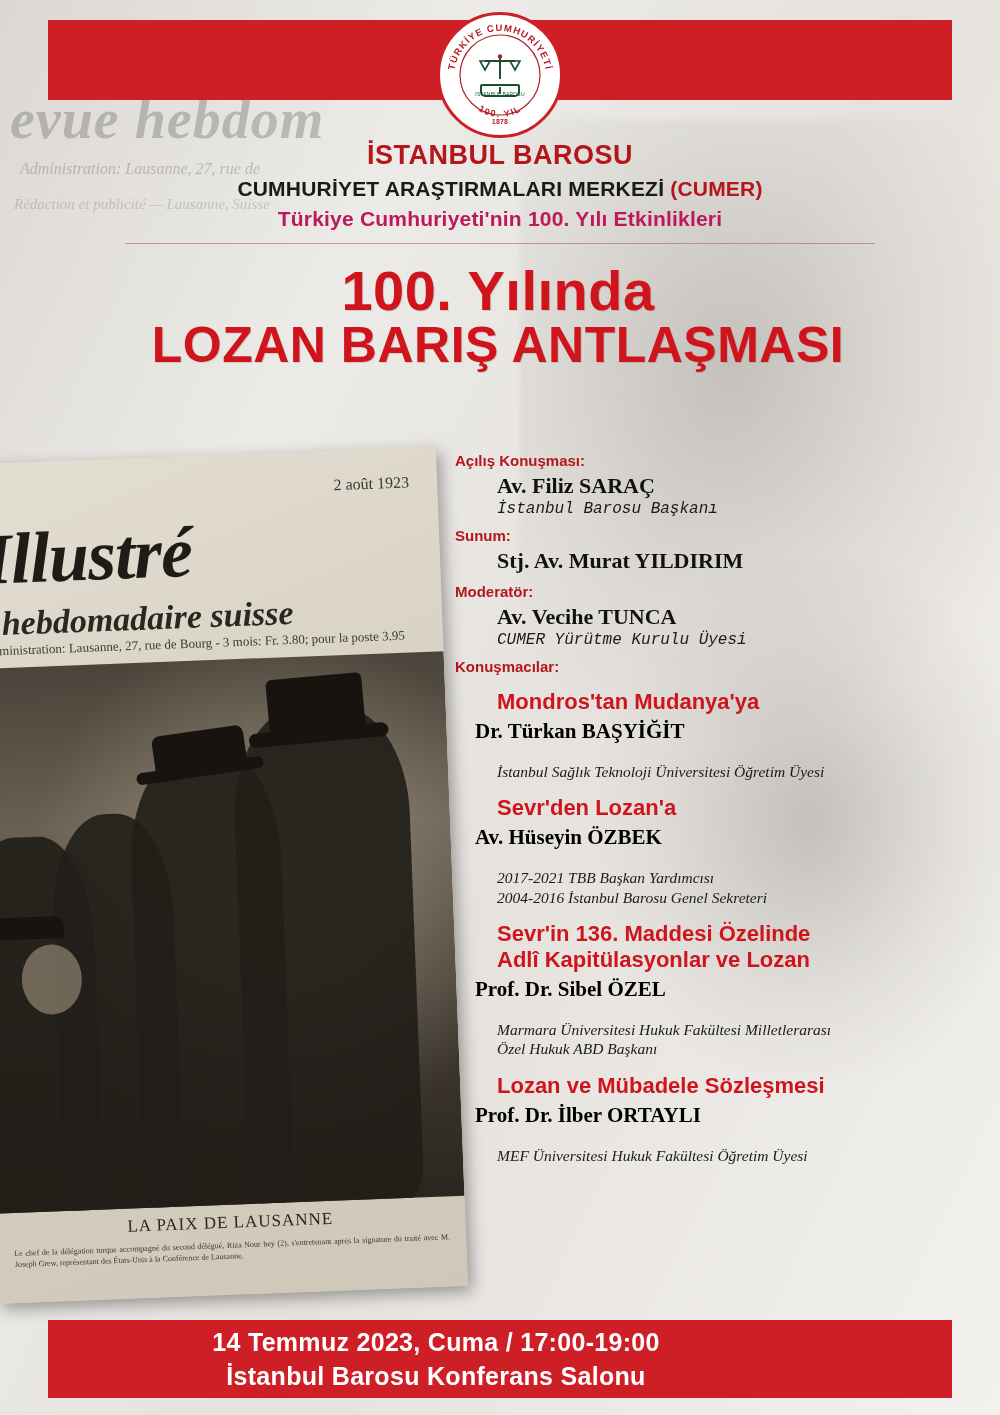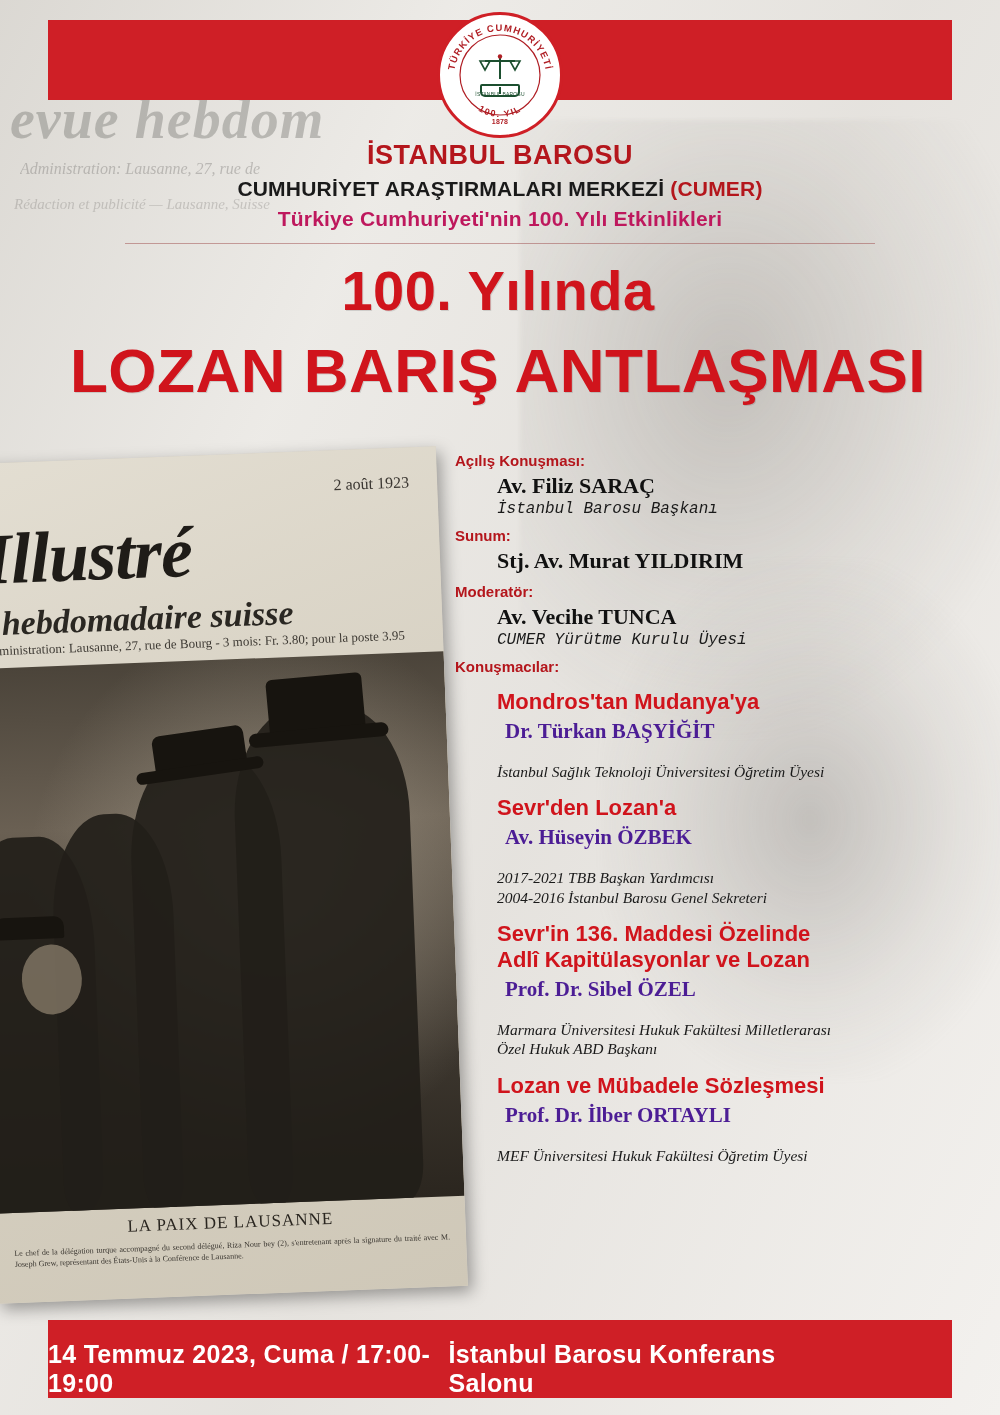--- a/index.html
+++ b/index.html
@@ -212,21 +212,21 @@
     position: absolute;
     left: 0; top: 262px;
     width: 996px;
     text-align: center;
     color: #d0141c;
     font-weight: bold;
     line-height: 1.02;
     text-shadow: 1px 1px 0 rgba(0,0,0,0.12);
   }
   .main-title .l1 { font-size: 56px; letter-spacing: 0.5px; }
-  .main-title .l2 { font-size: 62px; letter-spacing: 0.5px; display:block; margin-top: 20px;}
+  .main-title .l2 { font-size: 50px; letter-spacing: 0.5px; display:block; margin-top: 1px;}
 
   
   .mag-wrap {
     position: absolute;
     left: -18px;
     top: 455px;
     width: 470px;
     height: 840px;
     transform: rotate(-2.2deg);
     box-shadow: 4px 6px 16px rgba(0,0,0,0.35);
@@ -344,45 +344,45 @@
   }
   .talk-block { margin-top: 14px; }
   .talk-title {
     margin-left: 42px;
     font-size: 22px;
     font-weight: bold;
     color: #d0141c;
     line-height: 1.18;
   }
   .talk-speaker {
-    margin-left: 50px;
+    margin-left: 20px;
     margin-top: 4px;
     font-family: "Liberation Serif", serif;
     font-weight: bold;
     font-size: 21px;
-    color: #4c1d95;
+    color: #000000;
   }
   .talk-aff {
     margin-left: 42px;
     margin-top: 18px;
     font-family: "Liberation Serif", serif;
     font-style: italic;
     font-size: 15.5px;
     color: #1a1a1a;
     line-height: 1.25;
   }
 
   
   .footer-inner {
     position: absolute;
     left: 48px; top: 1320px;
     width: 776px; height: 78px;
     display: flex;
-    flex-direction: row;
-    align-items: flex-end;
+    flex-direction: column;
+    align-items: center;
     justify-content: center;
     color: #ffffff;
   }
   .footer-date {
     font-size: 25px;
     font-weight: bold;
     letter-spacing: 0.3px;
   }
   .footer-place {
     margin-top: 5px;

